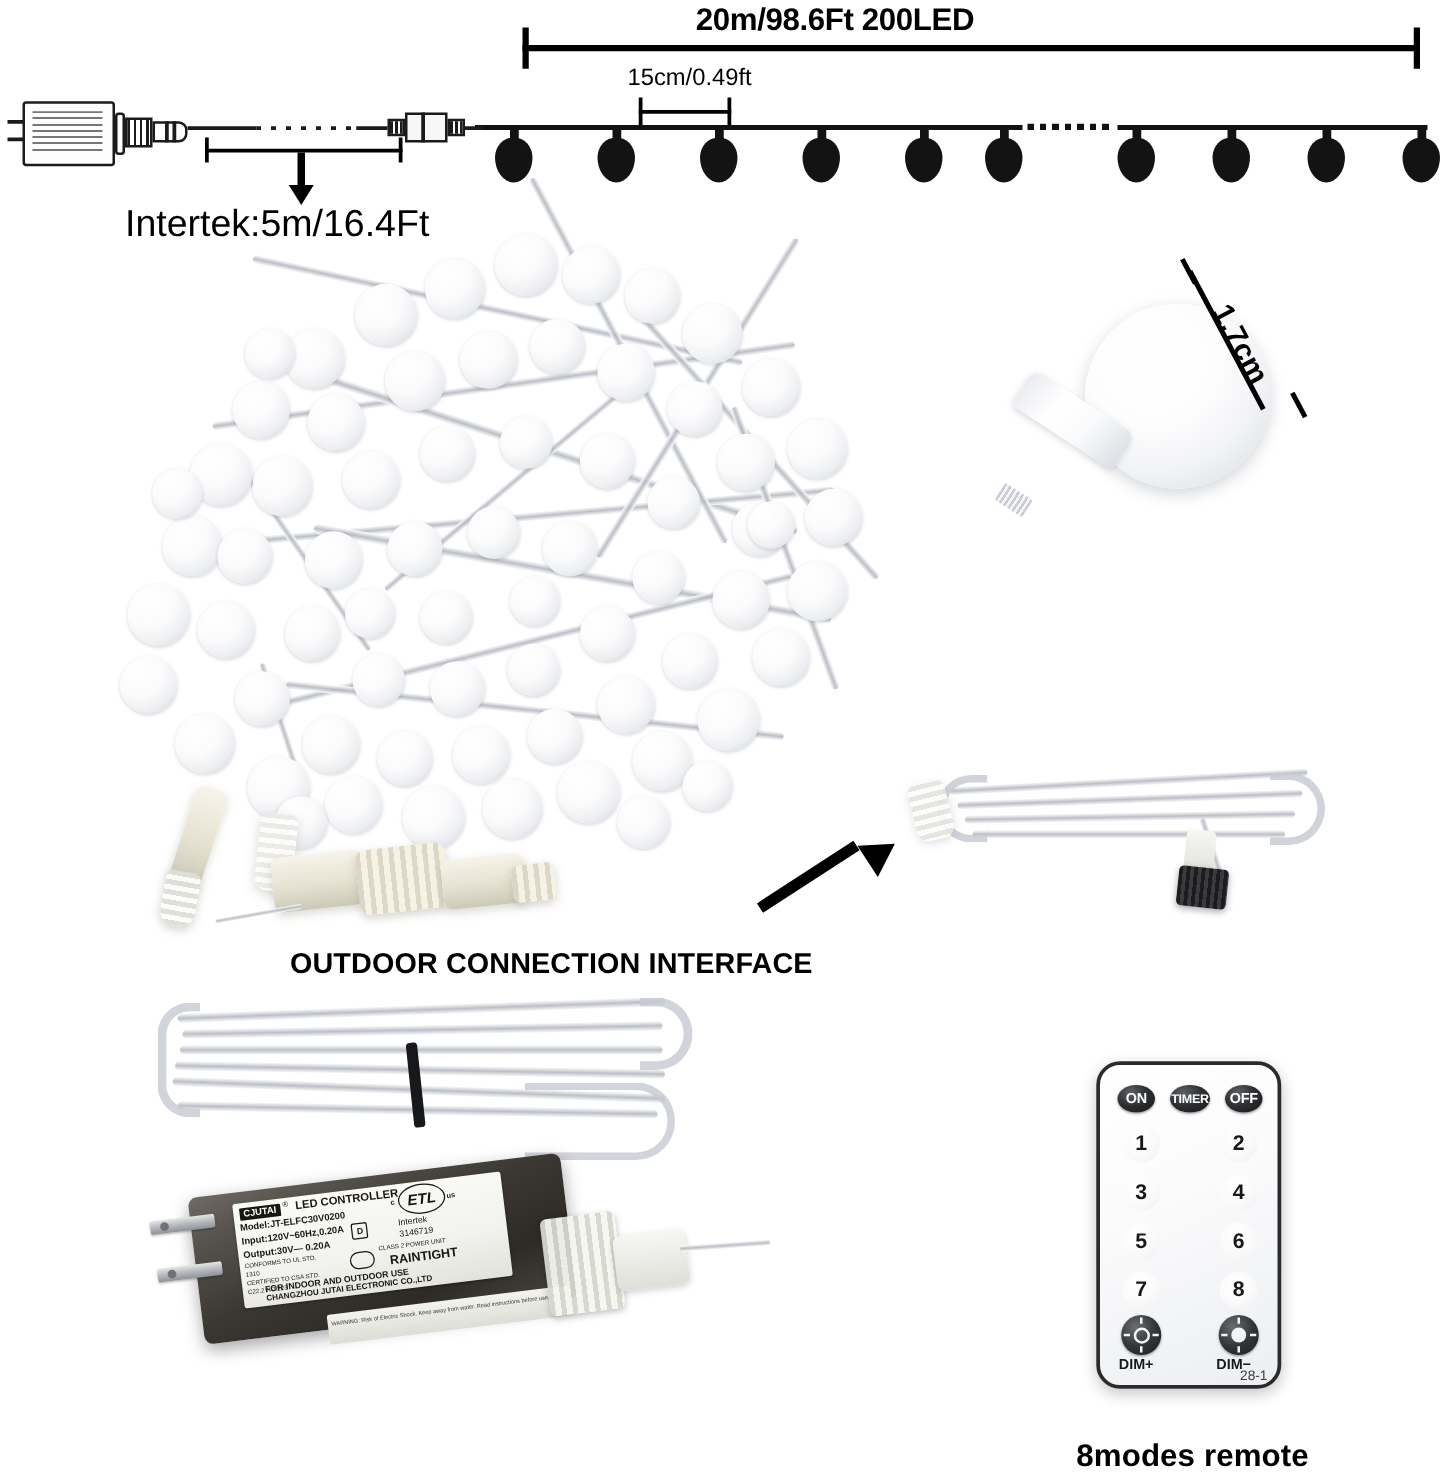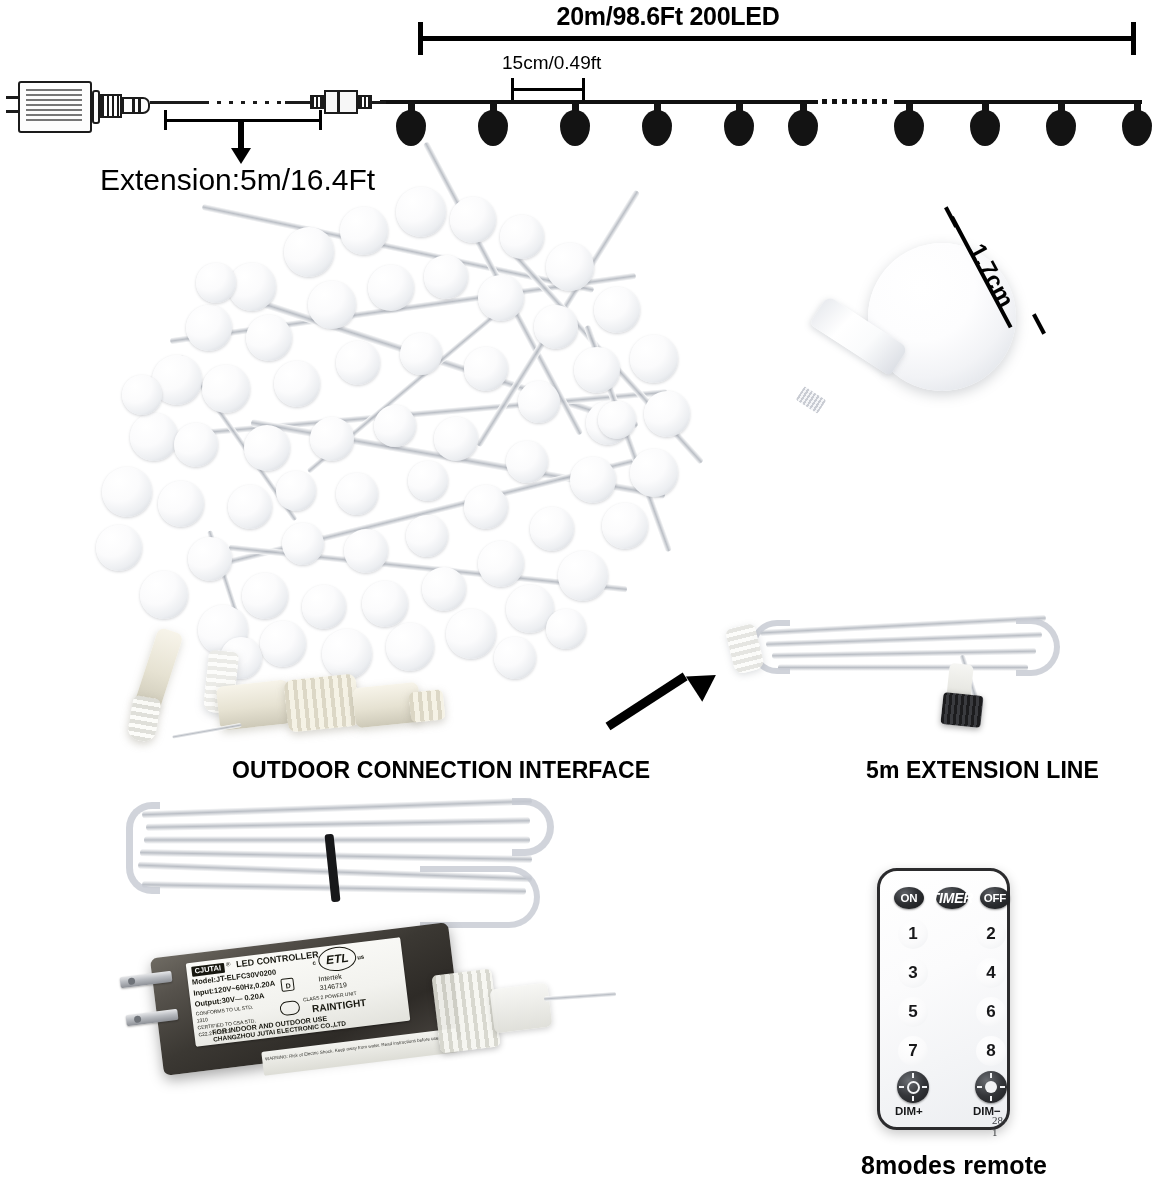--- a/index.html
+++ b/index.html
@@ -213,21 +213,21 @@
   }
   .dim-caption {
     position:absolute;
     font-size: 11.5px; font-weight:bold; color:#17181a;
     font-family: "Liberation Sans", sans-serif;
     white-space:nowrap;
   }
   #remote-code {
     position:absolute;
     font-size: 11px; color:#3a3c3f;
-    font-family: Liberation Serif, serif;
+    font-family: Liberation Sans, sans-serif;
   }
 
   
   .sconn {
     position:absolute;
     background: repeating-linear-gradient(to right,
       rgba(219,214,196,.97) 0 4px, rgba(245,242,229,.97) 4px 9px);
     box-shadow: 0 3px 8px rgba(150,146,130,.4);
   }
   .sconn-plain {
@@ -326,21 +326,21 @@
                 border:2.5px solid #1b1b1b; background:
                 repeating-linear-gradient(to right,#1b1b1b 0 2px,#fff 2px 4px);"></div>
   </div>
   <div class="abs" style="left:372px; top:101px; width:14px; height:3px; background:#1b1b1b;"></div>
 
   <div class="abs meas-bar" style="left:164px; top:119px; width:158px; height:3px;"></div>
   <div class="abs meas-bar" style="left:164px; top:110px; width:3px; height:20px;"></div>
   <div class="abs meas-bar" style="left:319px; top:110px; width:3px; height:20px;"></div>
   <div class="arrow-shaft" style="left:238px; top:122px; width:6px; height:29px;"></div>
   <div class="arrow-head" style="left:231px; top:148px; border-left:10px solid transparent; border-right:10px solid transparent; border-top:16px solid #000;"></div>
-  <div class="abs ext-label" style="left:100px; top:163px;">Extension:5m/16.4Ft</div>
+  <div class="abs ext-label" style="left:100px; top:163px;">Intertek:5m/16.4Ft</div>
 
   <div class="abs" style="left:78px; top:185px; width:660px; height:510px;">
 
     <div class="wire" style="left:120px; top:60px; width:400px; height:7px; transform:rotate(12deg);"></div>
     <div class="wire" style="left:90px;  top:120px; width:470px; height:7px; transform:rotate(-8deg);"></div>
     <div class="wire" style="left:140px; top:170px; width:430px; height:8px; transform:rotate(18deg);"></div>
     <div class="wire" style="left:100px; top:225px; width:490px; height:7px; transform:rotate(-5deg);"></div>
     <div class="wire" style="left:170px; top:270px; width:420px; height:8px; transform:rotate(10deg);"></div>
     <div class="wire" style="left:110px; top:325px; width:470px; height:7px; transform:rotate(-14deg);"></div>
     <div class="wire" style="left:150px; top:380px; width:400px; height:7px; transform:rotate(6deg);"></div>
@@ -484,21 +484,20 @@
                 border-radius: 6px 6px 9px 9px; transform:rotate(-14deg);
                 box-shadow:0 2px 7px rgba(140,145,152,.3);"></div>
 
     <div class="wire" style="left:226px; top:62px; width:46px; height:6px; transform:rotate(72deg);"></div>
     <div style="position:absolute; left:228px; top:52px; width:24px; height:36px;
                 background: linear-gradient(to bottom,#f6f6f3,#e2e2dc);
                 border-radius:5px; transform:rotate(6deg);"></div>
     <div class="ext-black-cap" style="left:222px; top:82px; width:40px; height:32px; transform:rotate(6deg);"></div>
   </div>
 
-  <div class="abs caption" style="left:866px; top:757px;">5m EXTENSION LINE</div>
 
   <div class="abs" style="left:120px; top:790px; width:500px; height:320px;">
 
     <div class="wire" style="left:22px;  top:14px;  width:390px; height:8px; transform:rotate(-2deg);"></div>
     <div class="wire" style="left:26px;  top:30px;  width:384px; height:8px; transform:rotate(-1deg);"></div>
     <div class="wire" style="left:24px;  top:46px;  width:386px; height:8px;"></div>
     <div class="wire" style="left:20px;  top:62px;  width:392px; height:8px; transform:rotate(1deg);"></div>
     <div class="wire" style="left:18px;  top:78px;  width:394px; height:8px; transform:rotate(2deg);"></div>
     <div class="wire" style="left:22px;  top:94px;  width:384px; height:8px; transform:rotate(1deg);"></div>
 
@@ -560,24 +559,24 @@
       </div>
 
     <div id="ctrl-conn" style="left:316px; top:182px; width:60px; height:78px; transform:rotate(-7deg);"></div>
     <div style="position:absolute; left:372px; top:196px; width:58px; height:44px; transform:rotate(-7deg);
                 background: linear-gradient(to bottom, rgba(246,246,243,.95), rgba(222,222,216,.95));
                 border-radius:6px; box-shadow:0 2px 6px rgba(0,0,0,.18);"></div>
     <div class="wire" style="left:424px; top:204px; width:72px; height:5px; transform:rotate(-4deg);"></div>
   </div>
 
 
-  <div id="remote" style="left:877px; top:868px; width:133px; height:262px;">
+  <div id="remote" style="left:877px; top:849px; width:148px; height:262px;border-radius:19px;">
 
     <div class="rbtn-dark" style="left:14px; top:16px; width:30px; height:22px;">ON</div>
-    <div class="rbtn-dark" style="left:56px; top:16px; width:32px; height:22px; font-size:14px;font-style:italic;">TIMER</div>
+    <div class="rbtn-dark" style="left:56px; top:16px; width:32px; height:22px; font-size:10px;">TIMER</div>
     <div class="rbtn-dark" style="left:100px; top:16px; width:30px; height:22px;">OFF</div>
 
     <div class="rbtn-num" style="left:18px; top:48px; width:30px; height:30px;">1</div>
     <div class="rbtn-num" style="left:96px; top:48px; width:30px; height:30px;">2</div>
     <div class="rbtn-num" style="left:18px; top:87px; width:30px; height:30px;">3</div>
     <div class="rbtn-num" style="left:96px; top:87px; width:30px; height:30px;">4</div>
     <div class="rbtn-num" style="left:18px; top:126px; width:30px; height:30px;">5</div>
     <div class="rbtn-num" style="left:96px; top:126px; width:30px; height:30px;">6</div>
     <div class="rbtn-num" style="left:18px; top:165px; width:30px; height:30px;">7</div>
     <div class="rbtn-num" style="left:96px; top:165px; width:30px; height:30px;">8</div>

